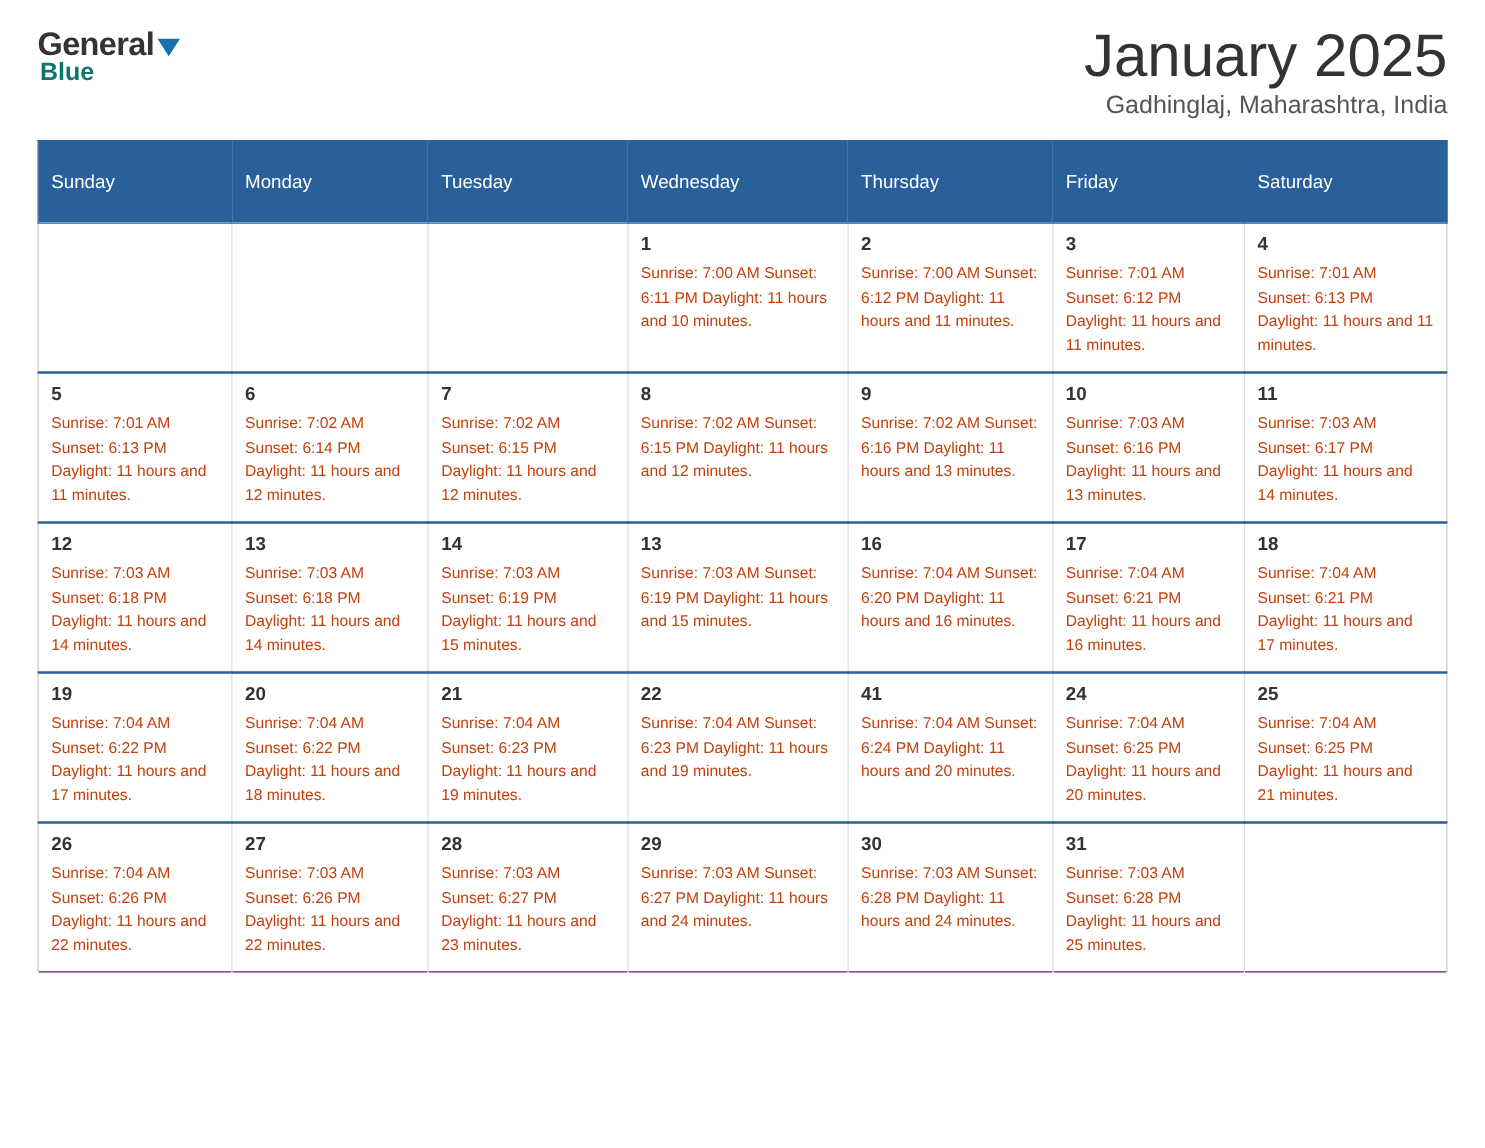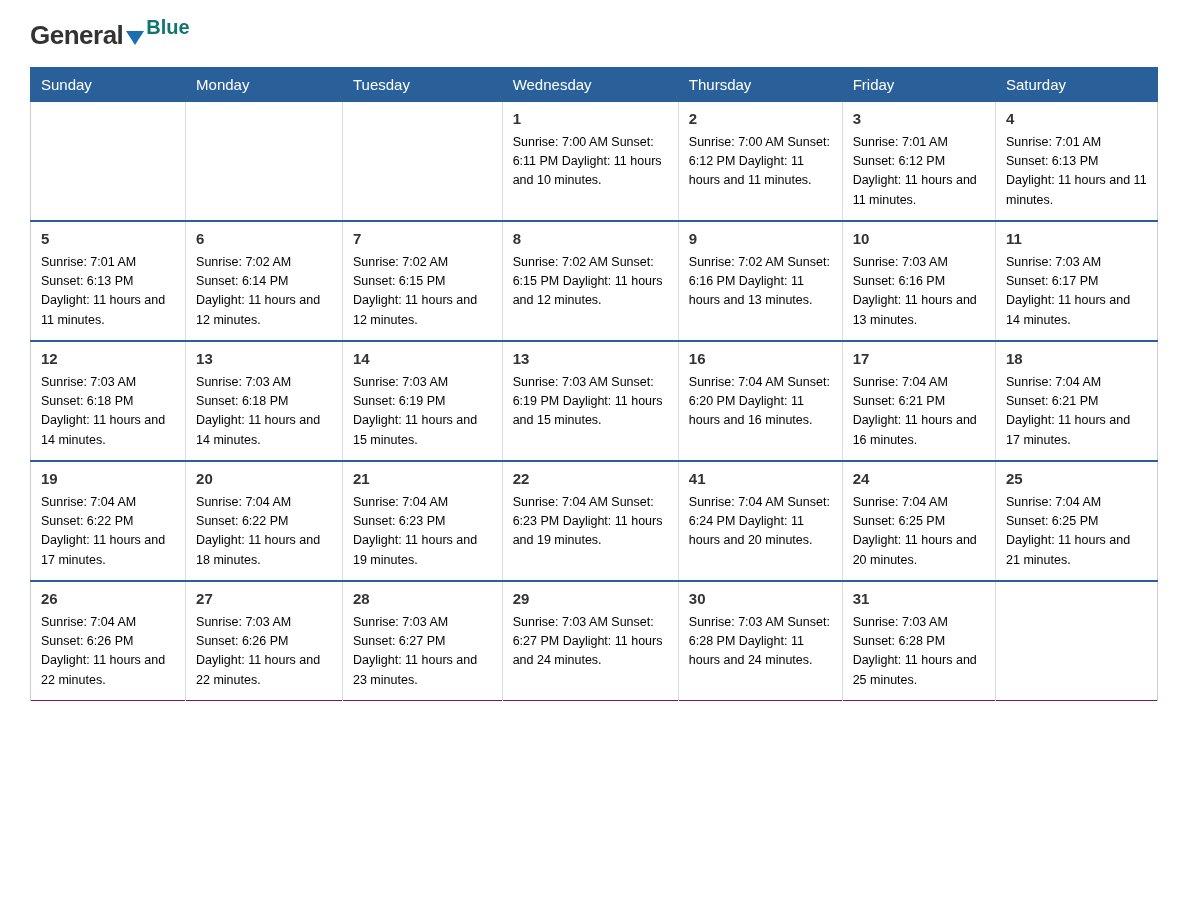--- a/index.html
+++ b/index.html
@@ -10,20 +10,21 @@
       color: #333;
     }
     .header {
       display: flex;
       justify-content: space-between;
       align-items: flex-start;
       margin-bottom: 16px;
     }
     .logo {
       display: flex;
+      flex-direction: column;
       align-items: flex-start;
     }
     .title-section {
       text-align: right;
     }
     .month-title {
       font-size: 48px;
       font-weight: normal;
       color: #333;
       line-height: 1.1;
@@ -36,21 +37,21 @@
       width: 100%;
       border-collapse: collapse;
     }
     thead tr {
       background-color: #2a6099;
     }
     thead th {
       color: #fff;
       font-size: 15px;
       font-weight: normal;
-      padding: 8px 10px;
+      padding: 24px 10px;
       text-align: left;
       border: 1px solid #2a6099;
     }
     tbody tr {
       border-bottom: 2px solid #2a6099;
     }
     tbody td {
       vertical-align: top;
       padding: 6px 10px 10px 10px;
       border-left: 1px solid #ddd;
@@ -64,37 +65,41 @@
     tbody td:first-child { border-left: 1px solid #ccc; }
     tbody td:last-child { border-right: 1px solid #ccc; }
     .day-number {
       font-size: 15px;
       font-weight: bold;
       display: block;
       margin-bottom: 2px;
     }
     .day-info {
       font-size: 12.5px;
-      color: #000000;
+      color: #c2410c;
       line-height: 1.55;
     }
     .empty-cell { background: #fff; }
     tbody tr:last-child { border-bottom: 1px solid #701a75; }
   </style>
 </head>
 <body>
 
 <div class="header">
   <div class="logo">
     <div style="display:flex; align-items:center;">
       <span style="font-size:26px; font-weight:bold; color:#333; letter-spacing:-0.5px;">General</span>
       <span style="display:inline-block;width:0;height:0;border-left:9px solid transparent;border-right:9px solid transparent;border-top:14px solid #1a6faf;margin-left:3px;margin-top:4px;"></span>
     </div>
     <span style="font-size:20px; font-weight:bold; color:#0f766e; margin-top:-4px; padding-left: 2px;">Blue</span>
   </div>
+  <div class="title-section">
+    <div class="month-title">January 2025</div>
+    <div class="location">Gadhinglaj, Maharashtra, India</div>
+  </div>
 </div>
 
 <table>
   <thead>
     <tr>
     <th>Sunday</th>
         <th>Monday</th>
         <th>Tuesday</th>
         <th>Wednesday</th>
         <th>Thursday</th>

